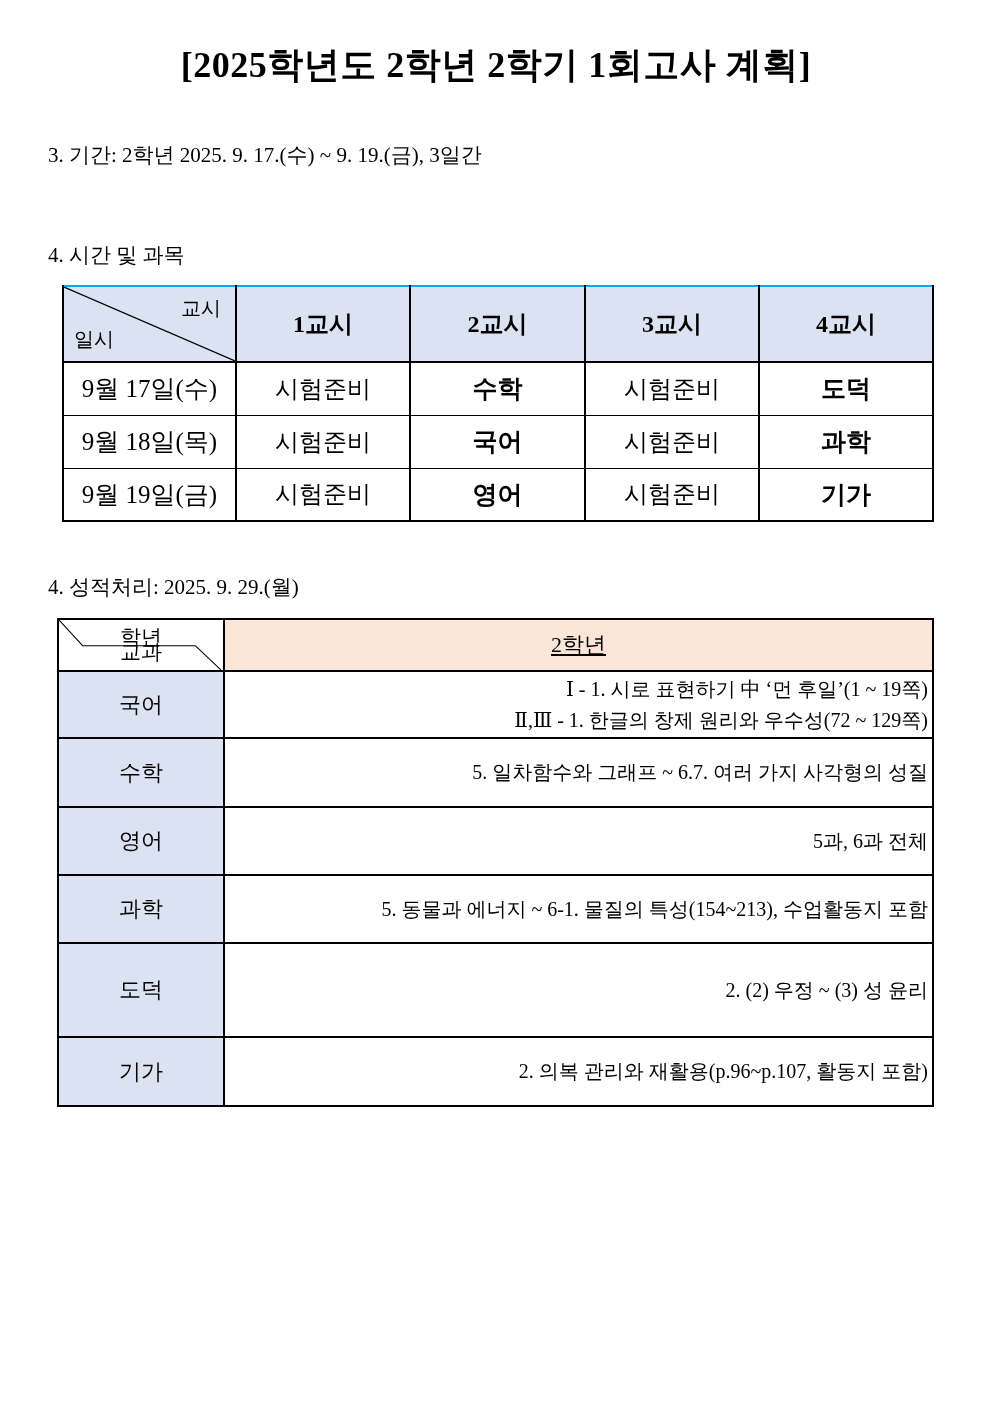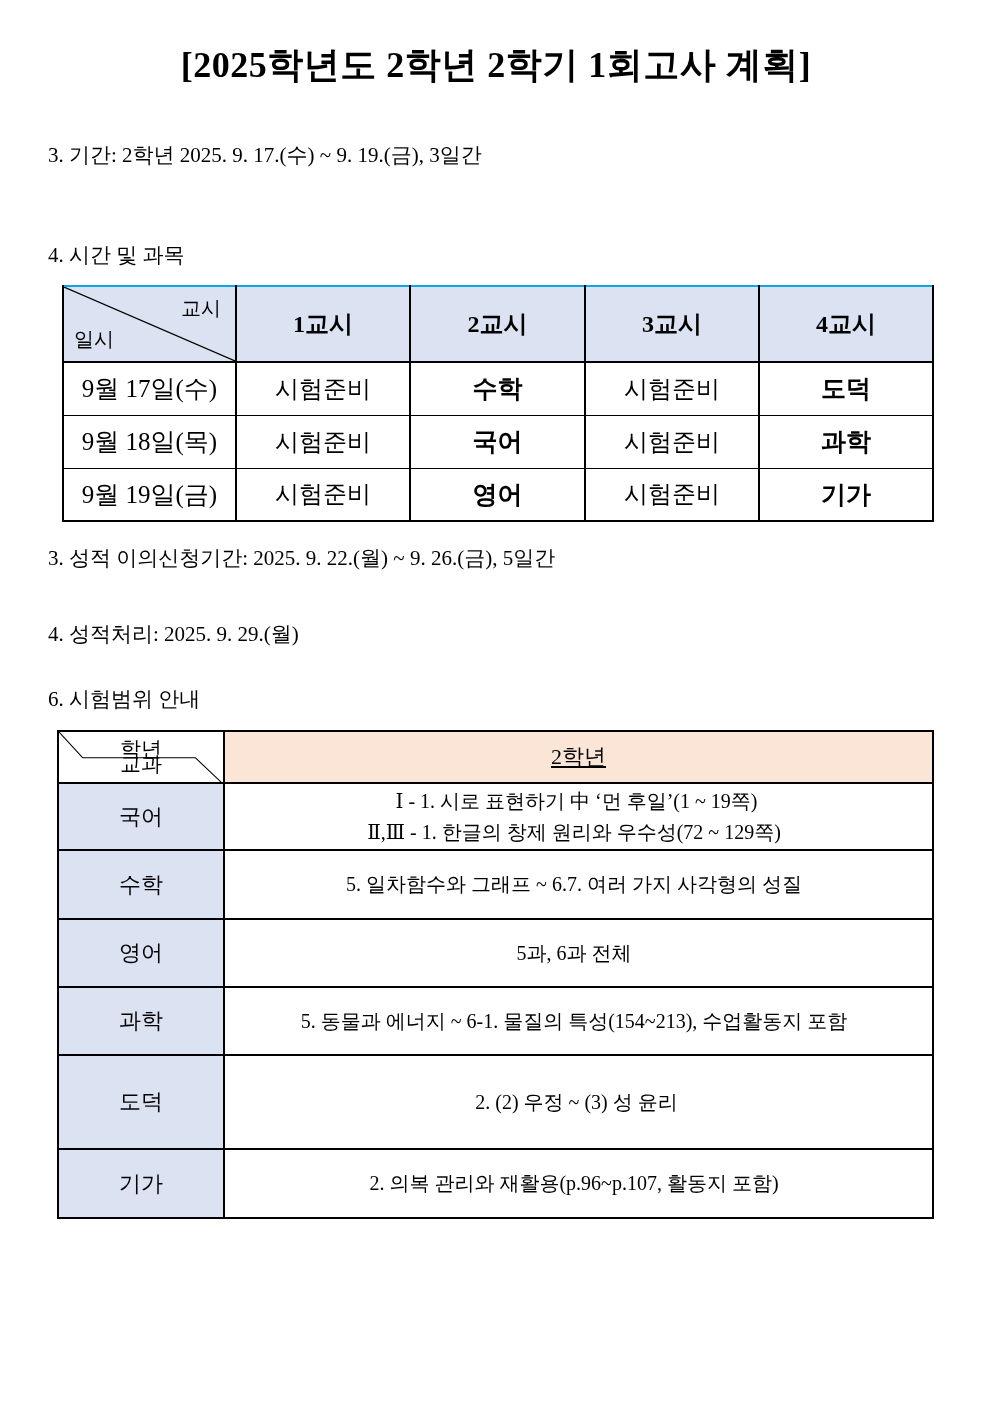--- a/index.html
+++ b/index.html
@@ -81,21 +81,21 @@
   }
   .t2 tr.hrow2 { height: 52px; text-decoration: underline; }
   .t2 tr.r-kor { height: 67px; }
   .t2 tr.r-mat { height: 69px; }
   .t2 tr.r-eng { height: 68px; }
   .t2 tr.r-sci { height: 68px; }
   .t2 tr.r-mor { height: 94px; }
   .t2 tr.r-tec { height: 69px; }
   .t2 th.grade { background: #fbe5d6; font-size: 22px; font-weight: normal; text-align: center; }
   .t2 td.subj2 { background: #dbe2f1; font-size: 22px; text-align: center; }
-  .t2 td.range { background: #fff; font-size: 20px; text-align: center; padding-left: 11px; padding-right: 20px; }
+  .t2 td.range { background: #fff; font-size: 20px; text-align: right; padding-left: 11px; padding-right: 4px; }
   .range div { line-height: 31px; white-space: pre-wrap; }
   .range div:empty { display: none; }
 
   .corner2 { position: relative; padding: 0; background: #fff; }
   .corner2 svg { position: absolute; inset: 0; width: 100%; height: 100%; display: block; }
   .c2-top { position: absolute; top: 3px; left: 0; right: 0; text-align: center; font-size: 21px; font-weight: normal; }
   .c2-bot { position: absolute; bottom: 4px; left: 0; right: 0; text-align: center; font-size: 21px; font-weight: normal; }
 </style>
 </head>
 <body>
@@ -146,23 +146,21 @@
       <tr class="drow">
         <td class="date">9월 19일(금)</td>
         <td class="prep">시험준비</td>
         <td class="subj">영어</td>
         <td class="prep">시험준비</td>
         <td class="subj">기가</td>
       </tr>
     </tbody>
   </table>
 
-  <div class="item" id="item-objection">3. 성적 이의신청기간: 2025. 9. 22.(월) ~ 9. 26.(금), 5일간</div>
   <div class="item" id="item-grading">4. 성적처리: 2025. 9. 29.(월)</div>
-  <div class="item" id="item-scope">6. 시험범위 안내</div>
 
   <table class="t2">
     <colgroup>
       <col style="width:166px">
         <col style="width:709px">
     </colgroup>
     <tbody>
       <tr class="hrow2">
         <th class="corner2">
           <svg viewBox="0 0 166 64" preserveAspectRatio="none">

